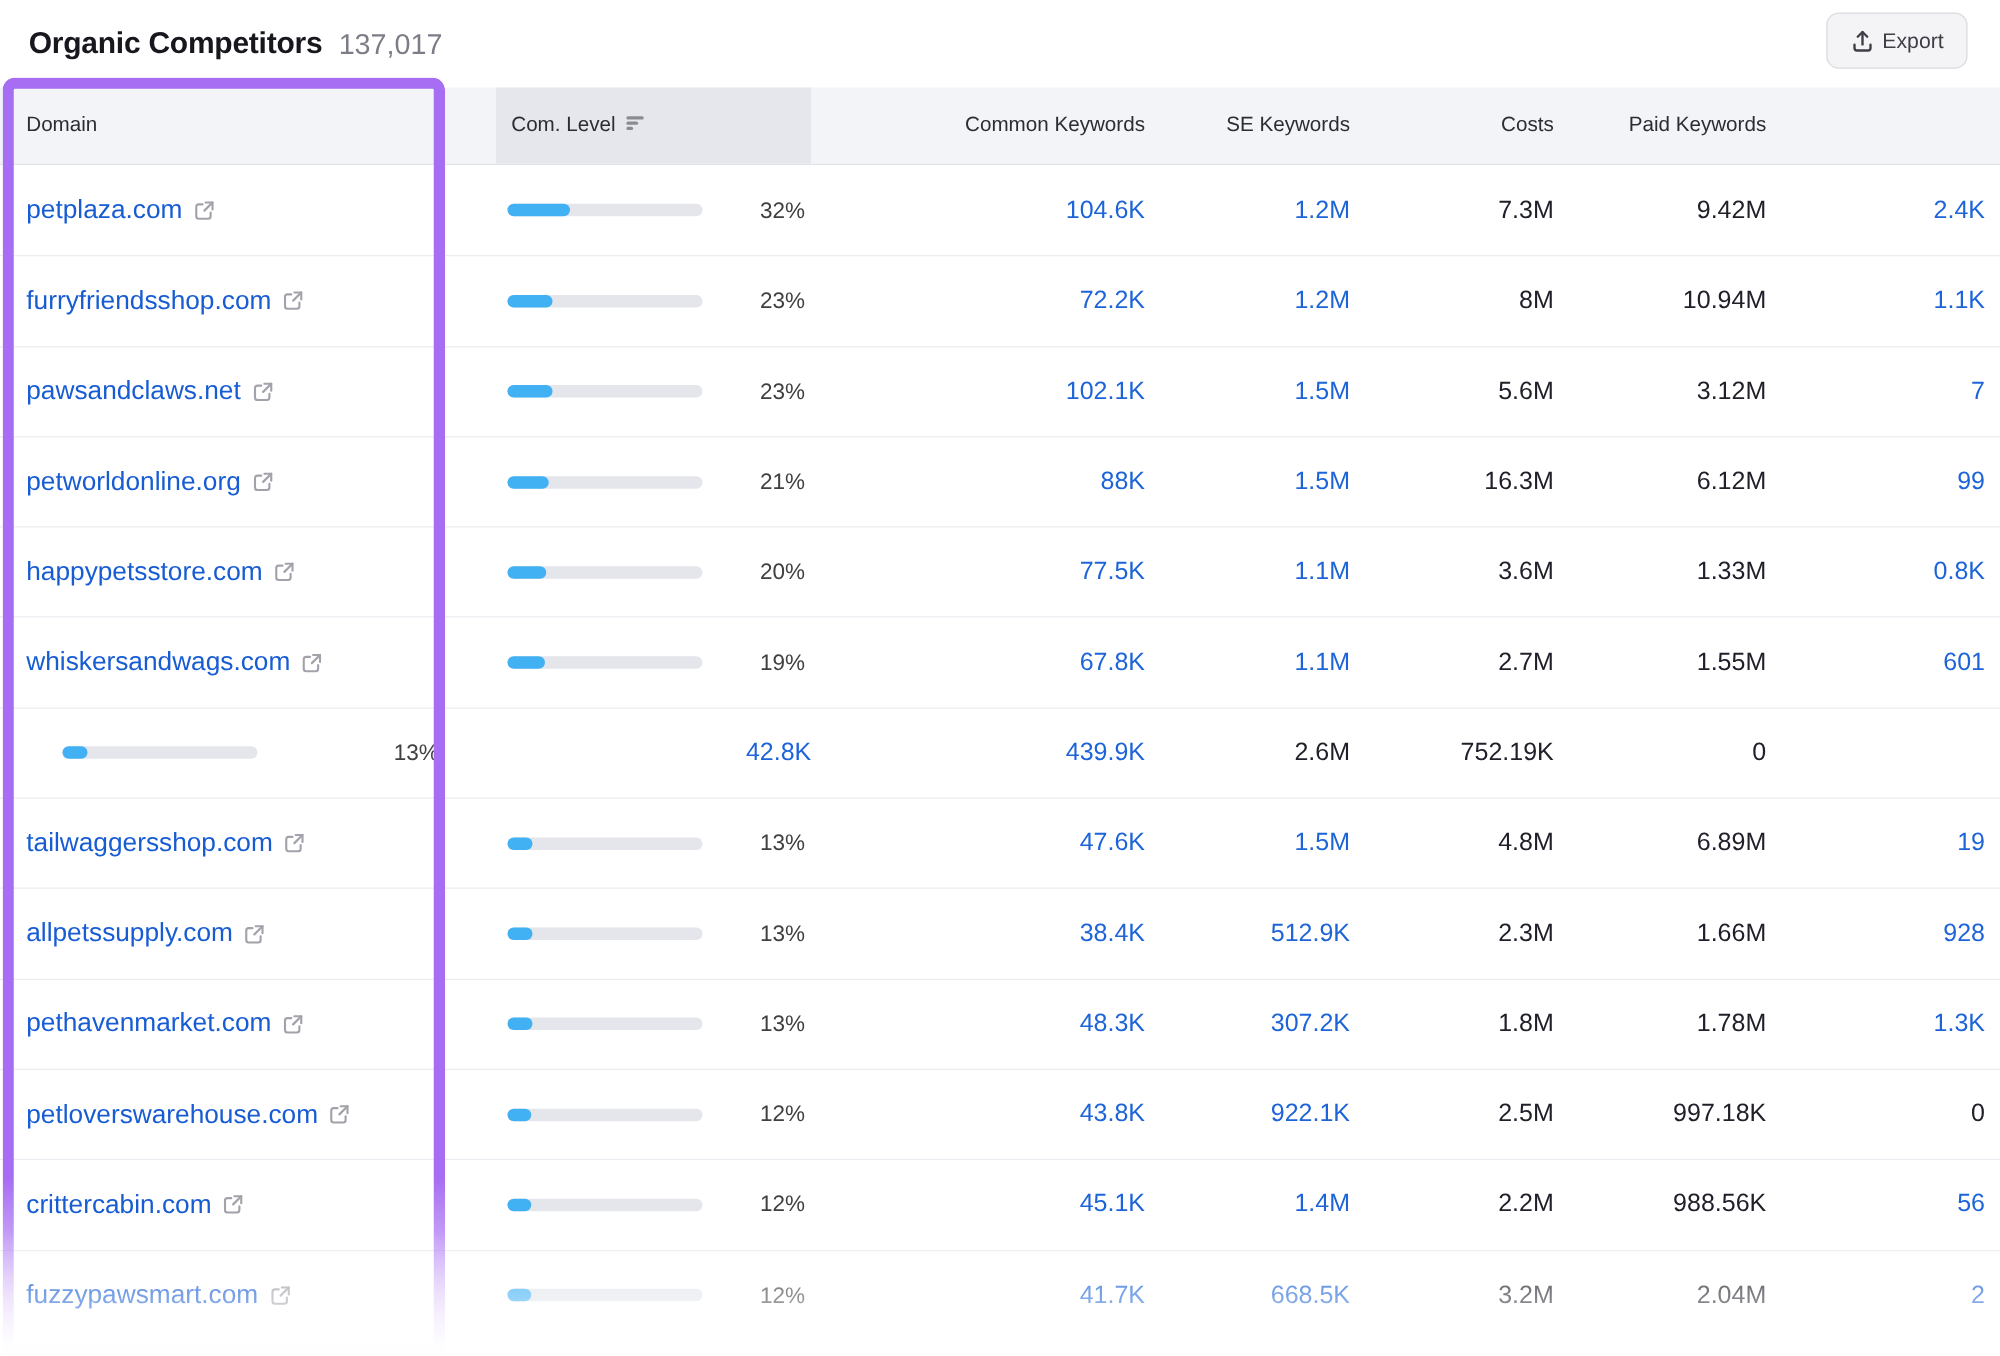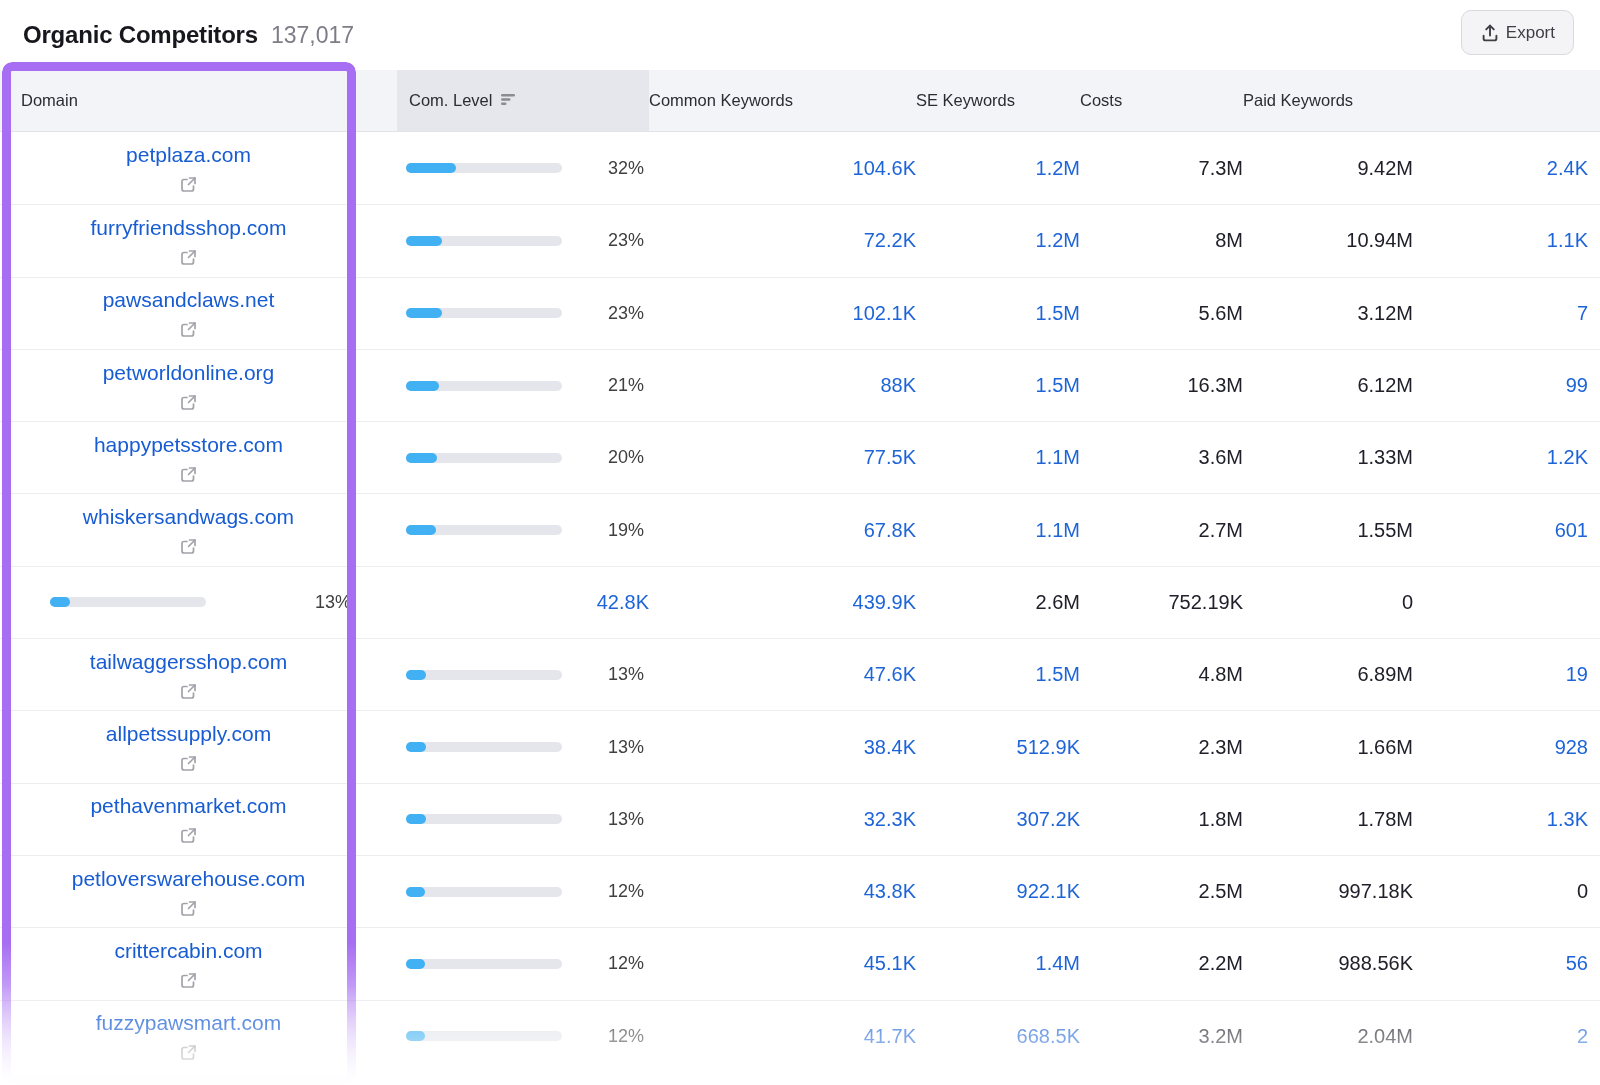--- a/index.html
+++ b/index.html
@@ -34,27 +34,27 @@
     background:linear-gradient(90deg,
       #f3f4f7 0px, #f3f4f7 397px,
       #e6e7ed 397px, #e6e7ed 649px,
       #f3f4f7 649px, #f3f4f7 100%);
     border-bottom:1px solid #e2e3e9;
     font-size:16.5px; color:#2c2c34;
   }
   .th { display:flex; align-items:center; }
   .th-domain { padding-left:21px; }
   .th-level  { padding-left:53px; gap:9px; }
-  .th-right  { }
+  .th-right  { justify-content:flex-end; }
 
   
   .row { height:72.3px; align-items:center; border-top:1px solid #ececf1; }
   .row:first-child { border-top:none; }
 
-  .c-domain { display:flex; align-items:center; gap:9px; padding-left:21px; font-size:21px; min-width:0;flex-direction:column; }
+  .c-domain { display:flex; align-items:center; gap:9px; padding-left:21px; font-size:21px; min-width:0; }
   .domain-link { color:#175cd3; text-decoration:none; white-space:nowrap; }
   .ext-icon { display:flex; align-items:center; flex:none; }
 
   .c-level { display:flex; align-items:center; justify-content:space-between;
              padding-left:50px; padding-right:5px; }
   .track { width:156px; height:10px; border-radius:5px; background:#e4e6ec; position:relative; }
   .fill  { height:10px; border-radius:5px; background:#41b1f3; min-width:10px; }
   .pct   { font-size:18px; color:#404040; }
 
   .c-num { display:flex; justify-content:flex-end; align-items:center; font-size:20px; }
@@ -281,21 +281,21 @@
     <div class="c-num">
         <a class="num-link" href="#">1.1M</a>
       </div>
     <div class="c-num">
         <span class="num-dark">3.6M</span>
       </div>
     <div class="c-num">
         <span class="num-dark">1.33M</span>
       </div>
     <div class="c-num">
-        <a href="#" class="num-link">1.2K</a>
+        <a href="#" class="num-link">0.8K</a>
       </div>
   </div>
 
   <div class="row grid">
     <div class="c-domain">
       <a class="domain-link" href="#">whiskersandwags.com</a>
       <span class="ext-icon">
         <svg width="17" height="17" viewBox="0 0 17 17" fill="none" stroke="#a2a2aa" stroke-width="1.7" stroke-linecap="round" stroke-linejoin="round">
           <path d="M7 3.5 H4 C2.9 3.5 2 4.4 2 5.5 V13 C2 14.1 2.9 15 4 15 H11.5 C12.6 15 13.5 14.1 13.5 13 V10"></path>
           <path d="M9.5 2 H15 V7.5"></path>
@@ -429,21 +429,21 @@
         </svg>
       </span>
     </div>
     <div class="c-level">
       <div class="track">
         <div class="fill" style="width: 13%;"></div>
       </div>
       <span class="pct">13%</span>
     </div>
     <div class="c-num">
-        <a class="num-link" href="#">32.3K</a>
+        <a class="num-link" href="#">48.3K</a>
       </div>
     <div class="c-num">
         <a class="num-link" href="#">307.2K</a>
       </div>
     <div class="c-num">
         <span class="num-dark">1.8M</span>
       </div>
     <div class="c-num">
         <span class="num-dark">1.78M</span>
       </div>

